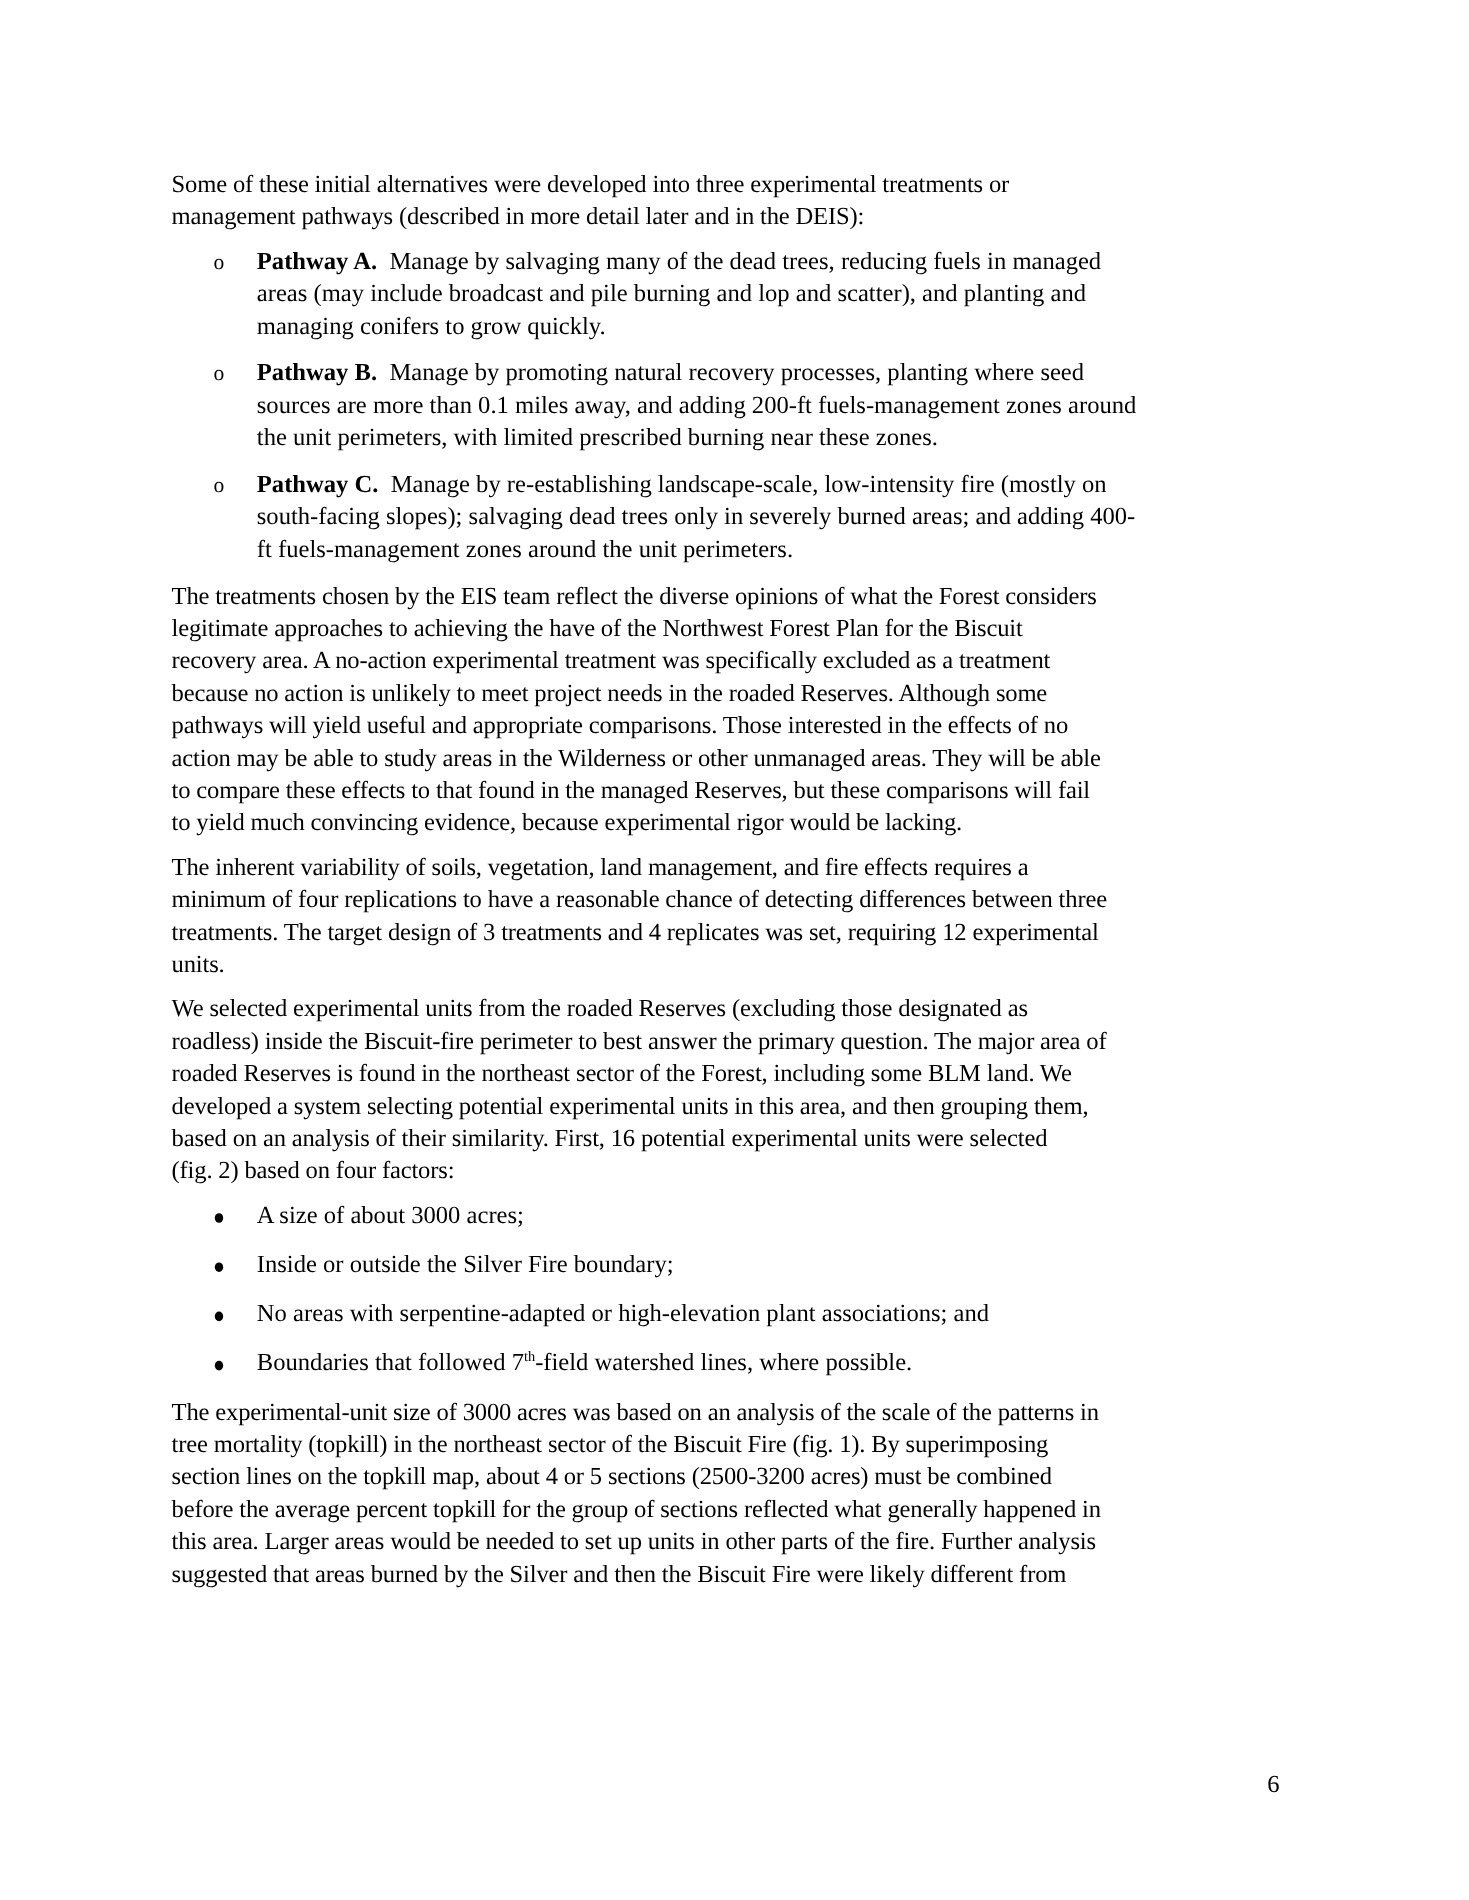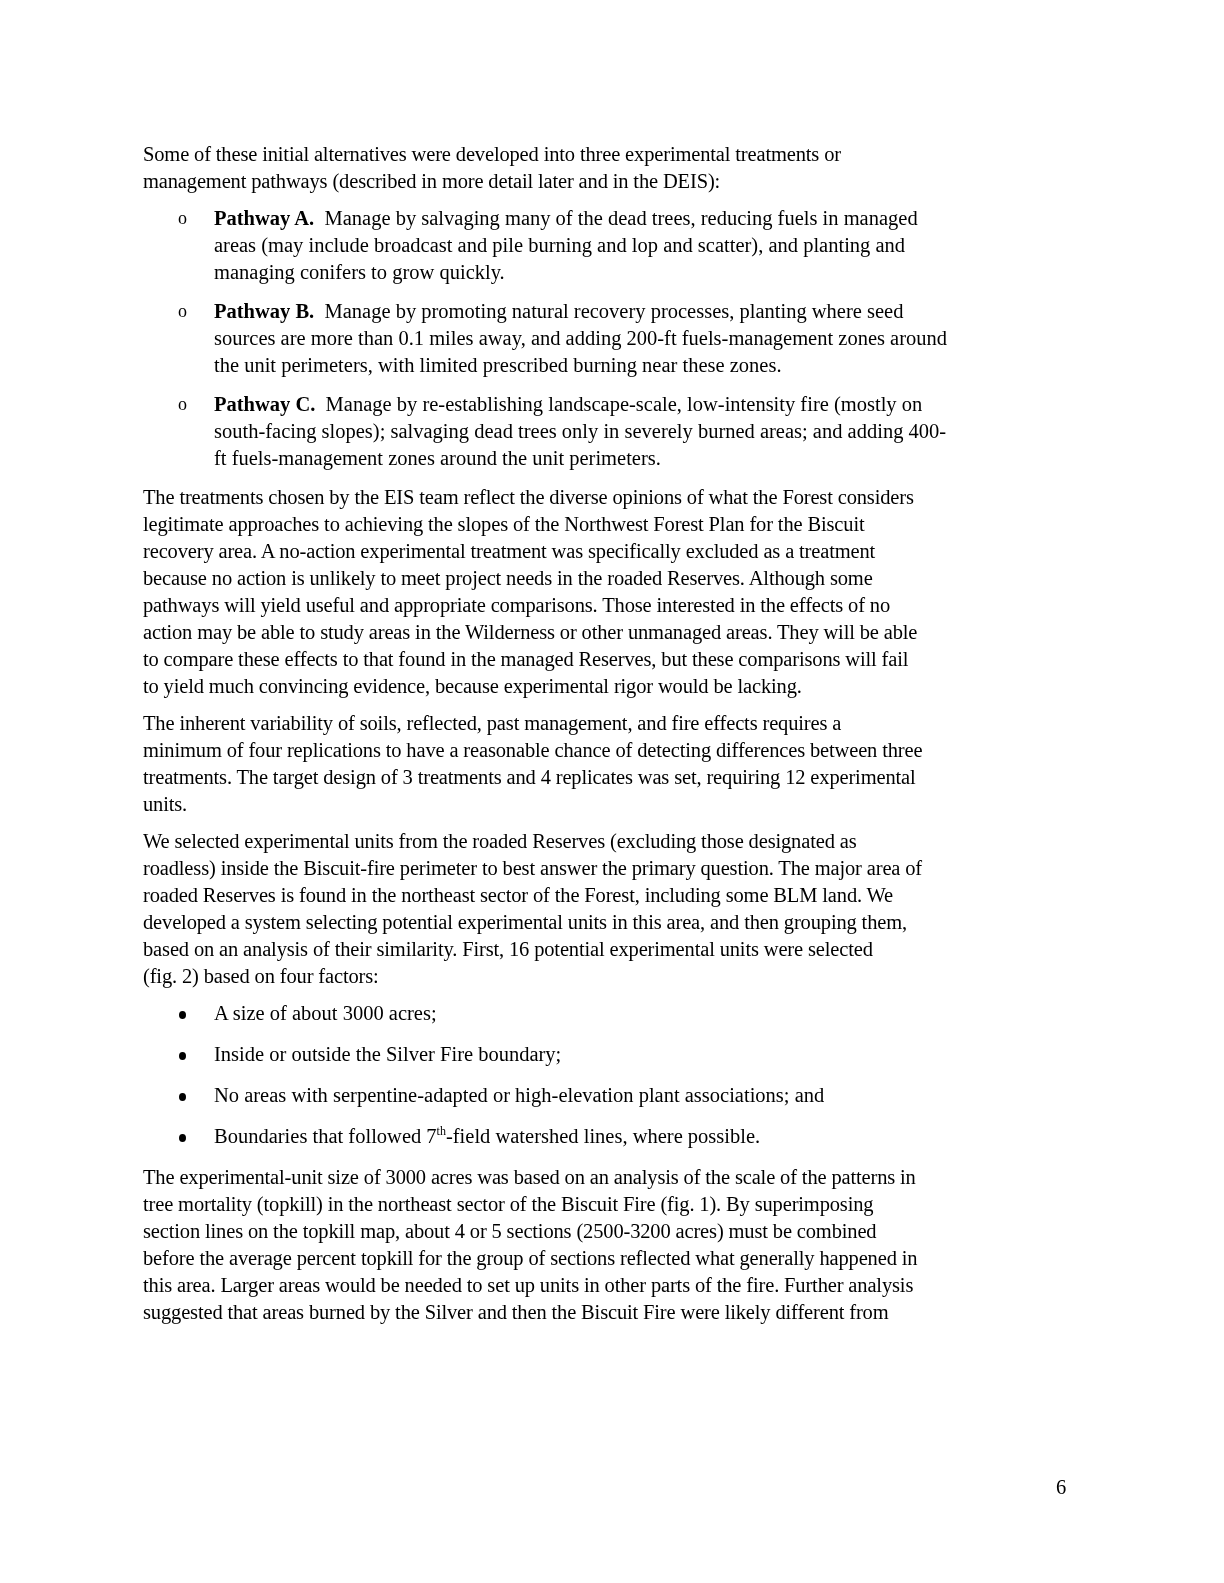--- a/index.html
+++ b/index.html
@@ -105,31 +105,31 @@
     <li>
       <span class="marker">o</span>
       <span class="line"><b>Pathway C.</b>&nbsp; <span>Manage by re-establishing landscape-scale, low-intensity fire (mostly on</span></span>
       <span class="line">south-facing slopes); salvaging dead trees only in severely burned areas; and adding 400-</span>
       <span class="line">ft fuels-management zones around the unit perimeters.</span>
     </li>
   </ul>
 
   <p>
     <span class="line">The treatments chosen by the EIS team reflect the diverse opinions of what the Forest considers</span>
-    <span class="line">legitimate approaches to achieving the slopes of the Northwest Forest Plan for the Biscuit</span>
+    <span class="line">legitimate approaches to achieving the have of the Northwest Forest Plan for the Biscuit</span>
     <span class="line">recovery area.  A no-action experimental treatment was specifically excluded as a treatment</span>
     <span class="line">because no action is unlikely to meet project needs in the roaded Reserves. Although some</span>
     <span class="line">pathways will yield useful and appropriate comparisons.  Those interested in the effects of no</span>
     <span class="line">action may be able to study areas in the Wilderness or other unmanaged areas.  They will be able</span>
     <span class="line">to compare these effects to that found in the managed Reserves, but these comparisons will fail</span>
     <span class="line">to yield much convincing evidence, because experimental rigor would be lacking.</span>
   </p>
 
   <p>
-    <span class="line">The inherent variability of soils, reflected, past management, and fire effects requires a</span>
+    <span class="line">The inherent variability of soils, vegetation, land management, and fire effects requires a</span>
     <span class="line">minimum of four replications to have a reasonable chance of detecting differences between three</span>
     <span class="line">treatments.  The target design of 3 treatments and 4 replicates was set, requiring 12 experimental</span>
     <span class="line">units.</span>
   </p>
 
 
   <p>
     <span class="line">We selected experimental units from the roaded Reserves (excluding those designated as</span>
     <span class="line">roadless) inside the Biscuit-fire perimeter to best answer the primary question.  The major area of</span>
     <span class="line">roaded Reserves is found in the northeast sector of the Forest, including some BLM land. We</span>

